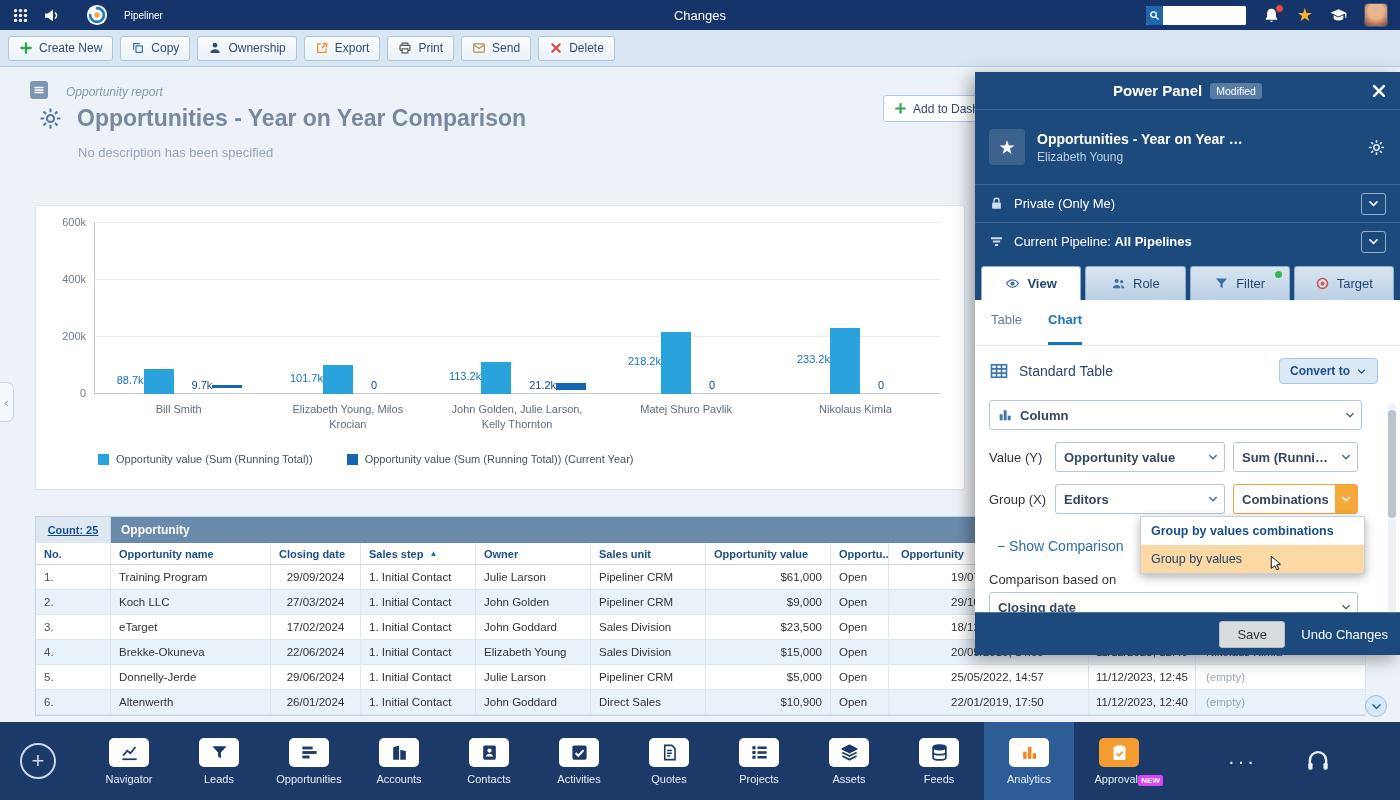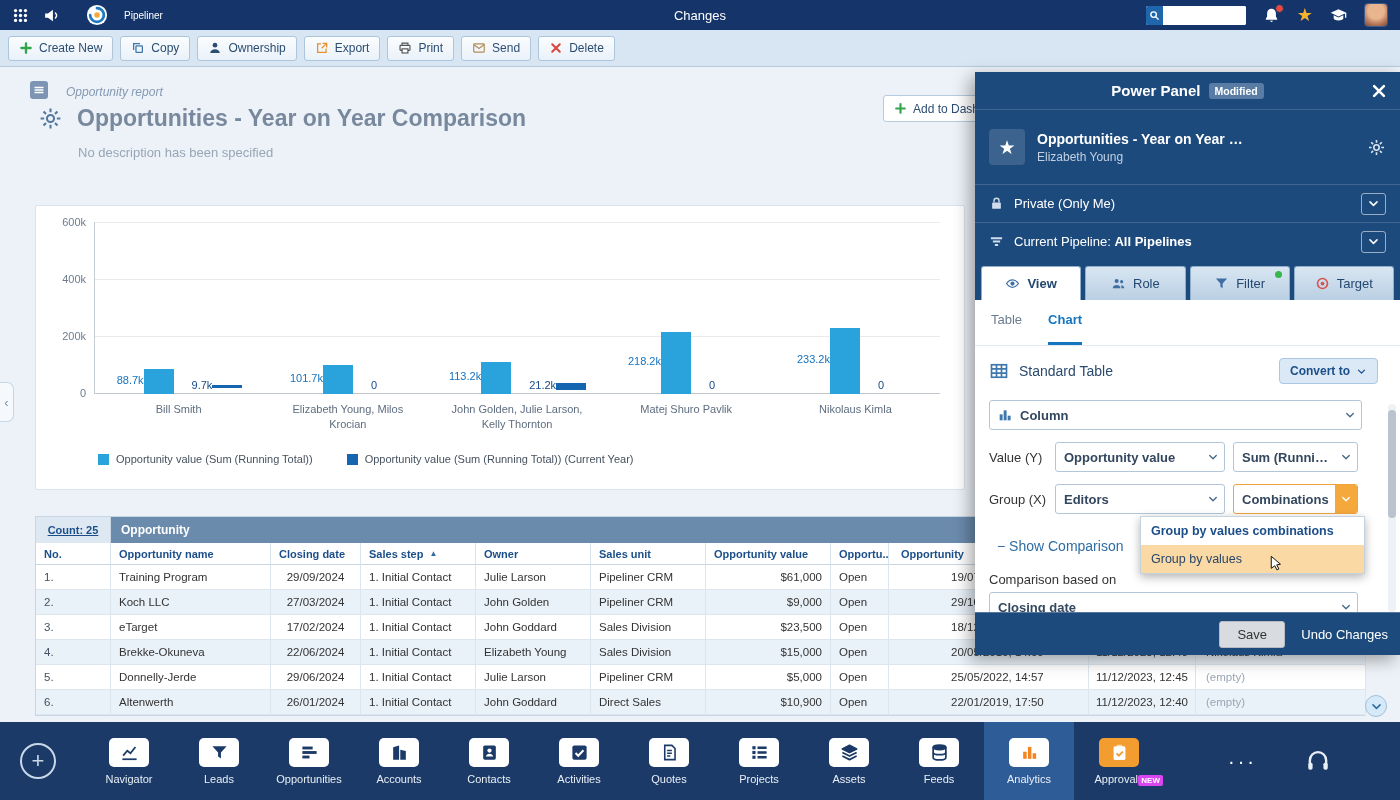--- a/index.html
+++ b/index.html
@@ -75,21 +75,21 @@
 .td.c6{justify-content:flex-end}
 .td.c8{padding-left:62px}
 .td.c9{justify-content:center;padding:0 2px}
 .td.c10{padding-left:10px}
 .td.muted{color:#9aa7b5}
 
 
 .panel{position:absolute;left:975px;top:72px;width:425px;height:583px;background:#1d4a7c;z-index:20;box-shadow:-5px 5px 16px rgba(0,0,0,.35);color:#fff}
 .p-head{height:38px;display:flex;align-items:center;justify-content:center;position:relative;border-bottom:1px solid rgba(255,255,255,.15)}
 .p-title{font-size:15px;font-weight:bold}
-.p-badge{margin-left:8px;background:#587ca3;color:#fff;font-size:10.5px;padding:2px 6px;border-radius:3px;font-weight:bold}
+.p-badge{margin-left:8px;background:#587ca3;color:#fff;font-size:10.5px;padding:2px 6px;border-radius:3px;font-weight:normal}
 .p-close{position:absolute;right:12px;top:10px;width:18px;height:18px;color:#fff;cursor:pointer}
 .p-info{display:flex;align-items:center;gap:12px;padding:0 14px;height:74px}
 .p-star{width:36px;height:36px;border-radius:4px;background:rgba(255,255,255,.14);display:flex;align-items:center;justify-content:center;font-size:19px;color:#fff;cursor:pointer;flex:none}
 .p-info-title{font-size:14px;font-weight:bold;white-space:nowrap;overflow:hidden;text-overflow:ellipsis;max-width:280px}
 .p-info-owner{font-size:12px;color:#c0d0e2;margin-top:3px}
 .p-gear{margin-left:auto;width:19px;height:19px;color:#dbe6f2;cursor:pointer}
 .p-row{height:38px;display:flex;align-items:center;gap:10px;padding:0 14px;border-top:1px solid rgba(255,255,255,.16);font-size:13px;cursor:pointer}
 .p-row-ic{width:15px;height:15px;color:#cfdcec;flex:none}
 .p-chev-btn{margin-left:auto;width:25px;height:22px;border:1px solid rgba(255,255,255,.55);border-radius:3px;display:flex;align-items:center;justify-content:center;color:#fff;cursor:pointer}
 .p-chev-btn .ic{width:13px;height:13px}

